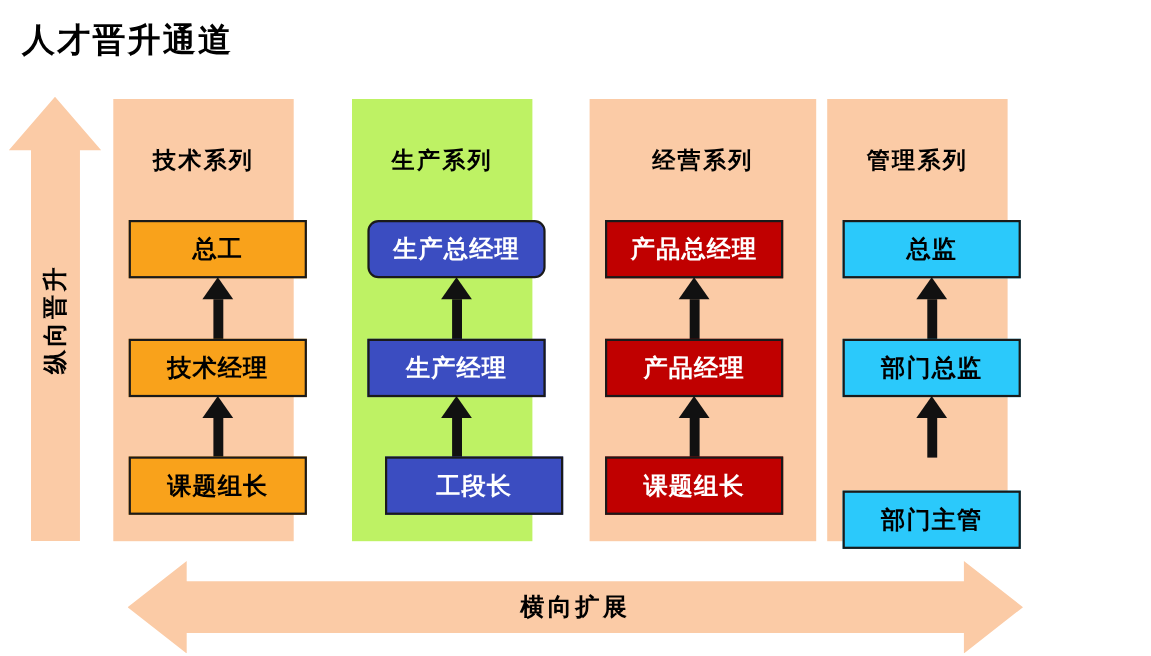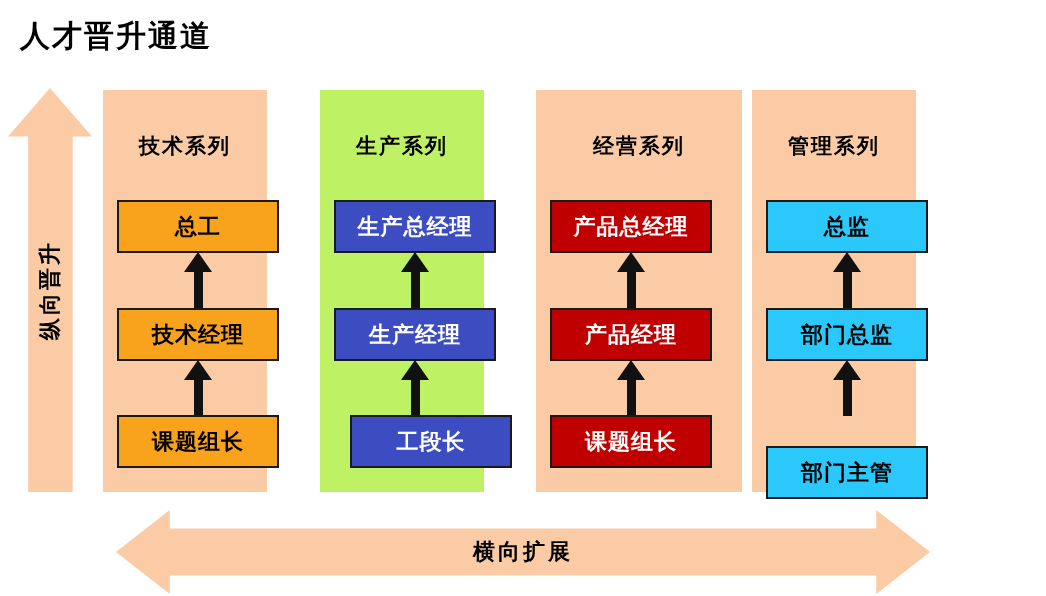--- a/index.html
+++ b/index.html
@@ -139,21 +139,21 @@
     <div class="box box-middle" style="background-color: rgb(249, 162, 27); color: rgb(0, 0, 0);">技术经理</div>
     <div class="up-arrow up-arrow-2">
       <span class="head"></span>
       <span class="stem"></span>
     </div>
     <div class="box box-bottom" style="background-color: rgb(249, 162, 27); color: rgb(0, 0, 0);">课题组长</div>
   </section>
 
   <section class="column" style="left: 320px; background-color: #bef264;">
     <h2 class="col-header">生产系列</h2>
-    <div class="box box-top" style="background-color: rgb(59, 77, 193); color: rgb(255, 255, 255);">生产总经理</div>
+    <div class="box box-top" style="background-color: rgb(59, 77, 193); color: rgb(255, 255, 255); border-radius: 10px;">生产总经理</div>
     <div class="up-arrow up-arrow-1">
       <span class="head"></span>
       <span class="stem"></span>
     </div>
     <div class="box box-middle" style="background-color: rgb(59, 77, 193); color: rgb(255, 255, 255);">生产经理</div>
     <div class="up-arrow up-arrow-2">
       <span class="head"></span>
       <span class="stem"></span>
     </div>
     <div class="box box-bottom" style="background-color: rgb(59, 77, 193); color: rgb(255, 255, 255); margin-left: 16px;">工段长</div>

